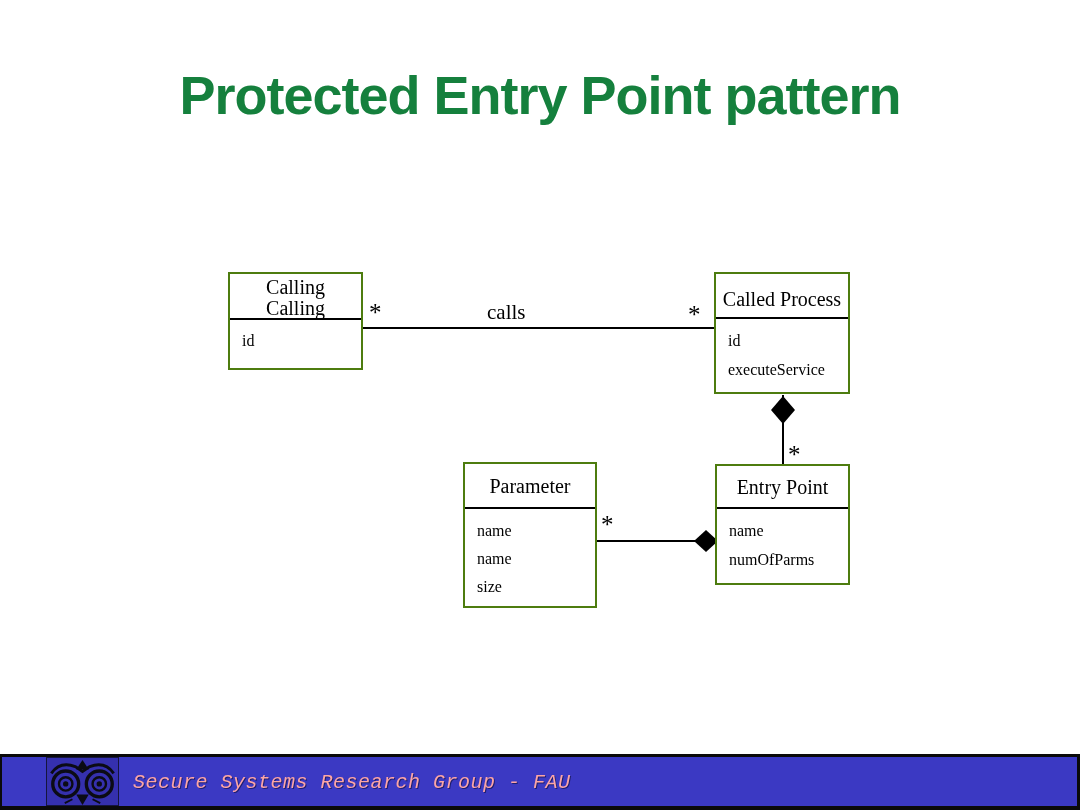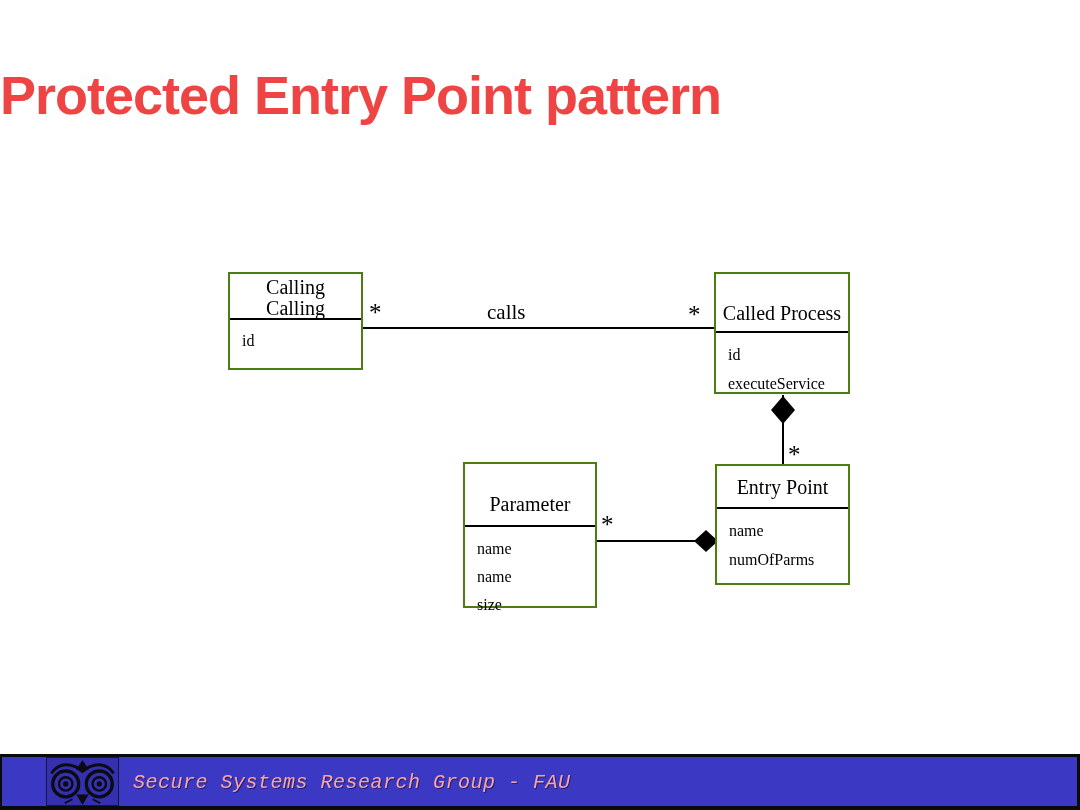--- a/index.html
+++ b/index.html
@@ -1,50 +1,50 @@
 <!DOCTYPE html>
 <html><head>
 <meta charset="utf-8">
 <style>
   html, body { margin:0; padding:0; background:#ffffff; }
   .slide {
     position:relative; width:1080px; height:810px; background:#ffffff;
     overflow:hidden; font-family:"Liberation Serif", serif; color:#000;
   }
   .title {
-    position:absolute; top:64px; left:0; width:100%; text-align:left;
+    position:absolute; top:64px; left:0; width:100%; text-align:center;
     font-family:"Liberation Sans", sans-serif; font-weight:bold;
-    font-size:54px; letter-spacing:-1px; color:#ef4444; white-space:nowrap;
+    font-size:54px; letter-spacing:-1px; color:#15803d; white-space:nowrap;
   }
   
   .uml-class {
     position:absolute; background:#ffffff; border:2px solid #4d7c0f;
     box-sizing:border-box;
   }
   .uml-class .hdr {
     border-bottom:2px solid #000; text-align:center;
     font-size:20px; overflow:hidden;
   }
   .uml-class .attrs { font-size:16px; }
   .uml-class .attrs div { white-space:nowrap; }
 
   #box-calling   { left:228px; top:272px; width:135px; height:98px; }
   #box-calling .hdr   { height:41px; padding-top:3px; line-height:21px; }
   #box-calling .attrs { padding:9px 0 0 12px; line-height:24px; }
 
   #box-called    { left:714px; top:272px; width:136px; height:122px; }
-  #box-called .hdr    { height:36px; padding-top:21px; line-height:36px; }
+  #box-called .hdr    { height:36px; padding-top:7px; line-height:36px; }
   #box-called .attrs  { padding:7px 0 0 12px; line-height:29px; }
 
   #box-entry     { left:715px; top:464px; width:135px; height:121px; }
   #box-entry .hdr     { height:39px; padding-top:2px; line-height:39px; }
   #box-entry .attrs   { padding:7px 0 0 12px; line-height:29px; }
 
   #box-parameter { left:463px; top:462px; width:134px; height:146px; }
-  #box-parameter .hdr { height:41px; padding-top:20px; line-height:41px; }
+  #box-parameter .hdr { height:41px; padding-top:2px; line-height:41px; }
   #box-parameter .attrs { padding:8px 0 0 12px; line-height:28px; }
 
   
   .connectors { position:absolute; left:0; top:0; width:1080px; height:810px; pointer-events:none; }
 
   
   .edge-label {
     position:absolute; font-family:"Liberation Serif", serif;
     font-size:21px; color:#000; white-space:nowrap;
   }

